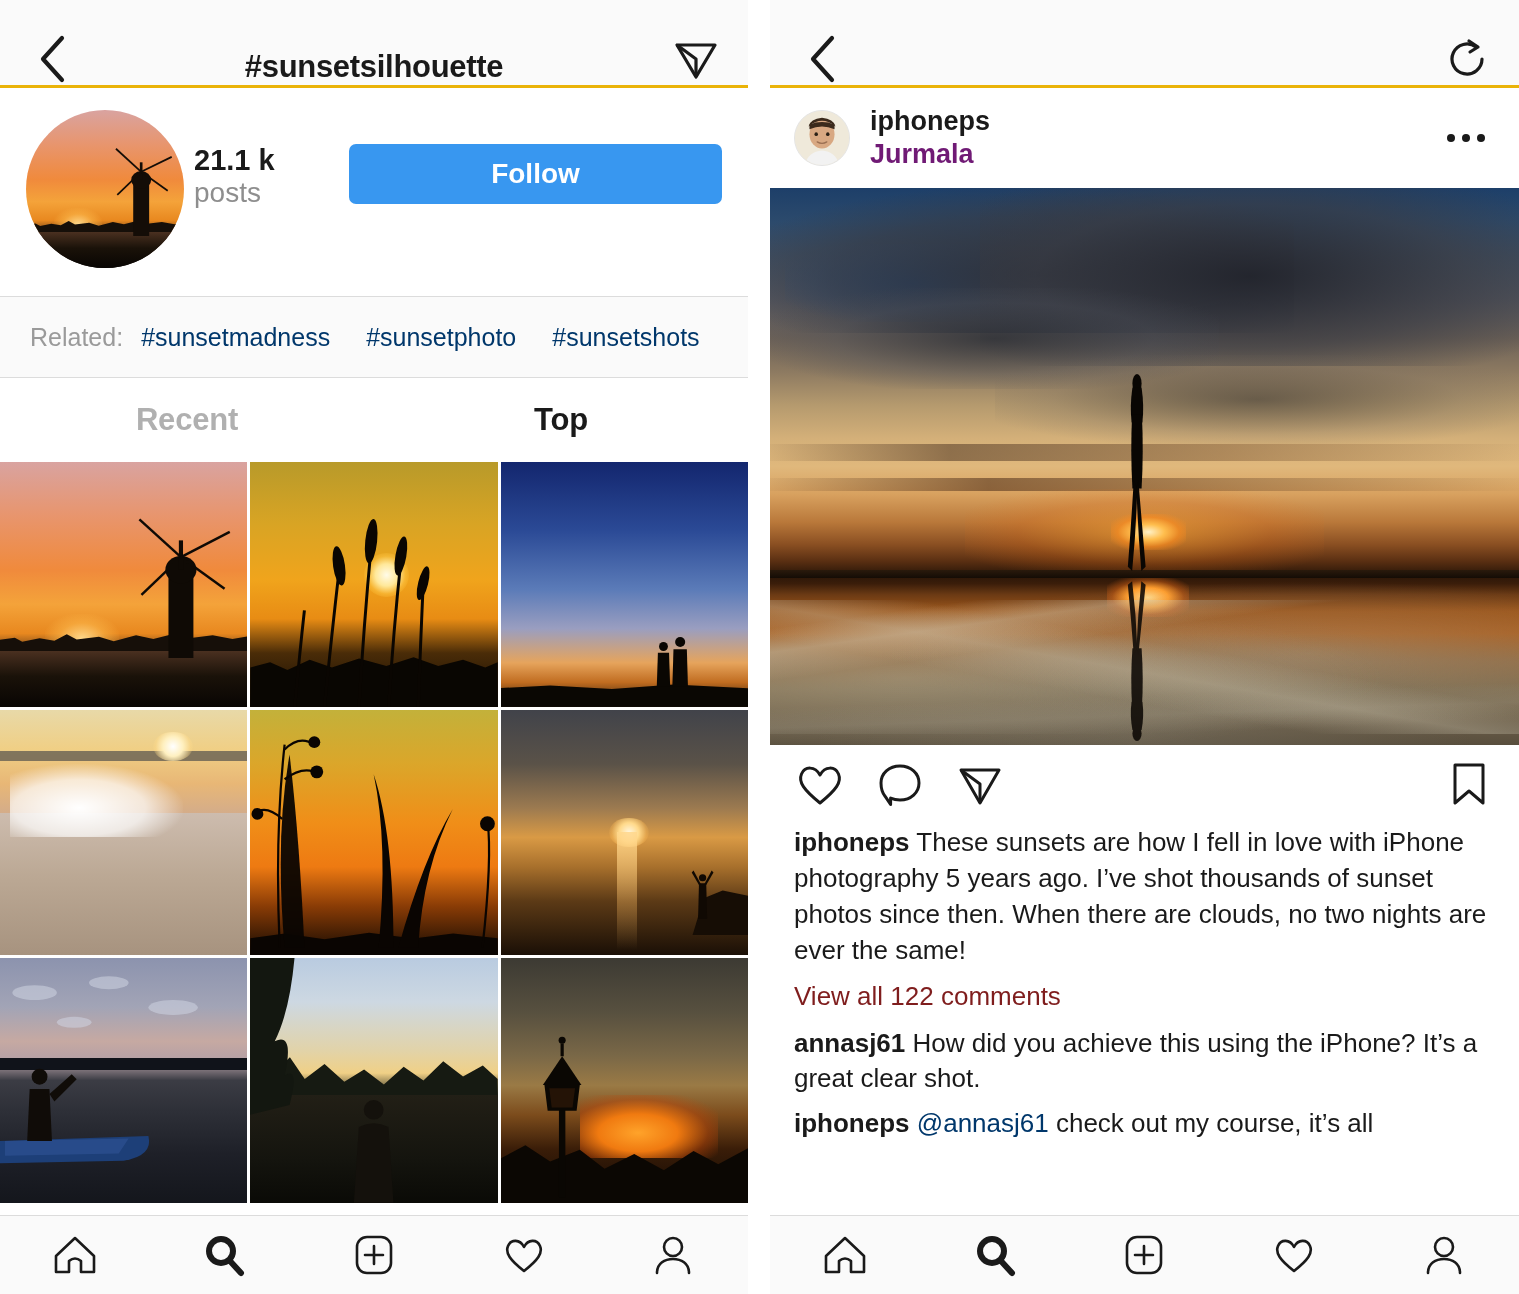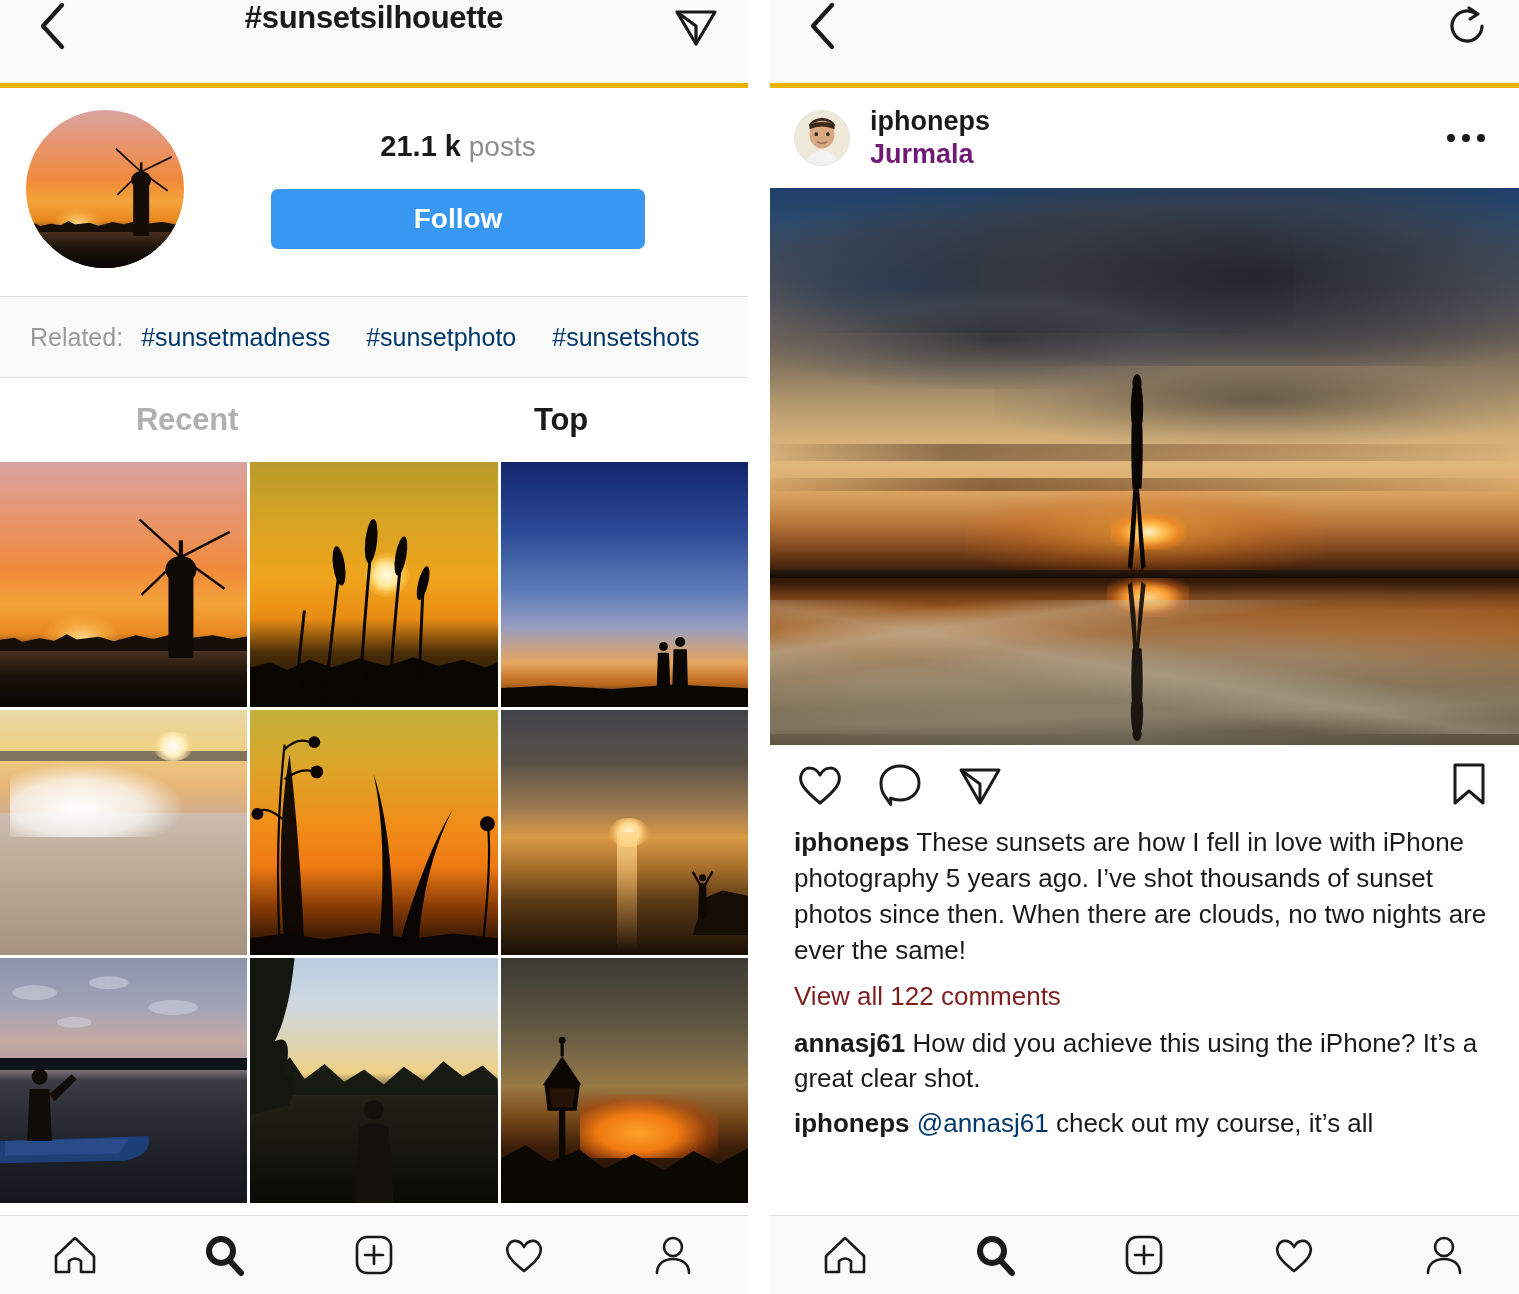--- a/index.html
+++ b/index.html
@@ -5,33 +5,33 @@
   * { margin:0; padding:0; box-sizing:border-box; }
   html,body { width:1519px; height:1294px; background:#ffffff;
     font-family:"Liberation Sans", sans-serif; -webkit-font-smoothing:antialiased; }
   .screens { display:flex; width:1519px; height:1294px; background:#fff; }
   .panel { position:relative; height:1294px; background:#fff; overflow:hidden; display:flex; flex-direction:column; }
   .panel-left { width:748px; }
   .gap { width:22px; background:#fff; height:1294px; flex:0 0 22px; }
   .panel-right { width:749px; }
 
   
-  .navbar { height:88px; flex:0 0 88px; background:#fafafa; border-bottom:5px solid #eab308;
-    display:flex; align-items:flex-start; padding:0 26px; position:relative; }
+  .navbar { height:88px; flex:0 0 88px; background:#fafafa; border-bottom:3px solid #eab308;
+    display:flex; align-items:flex-end; padding:0 26px; position:relative; }
   .nav-title { position:absolute; left:0; right:0; text-align:center; font-size:31px;
     font-weight:bold; color:#1a1a1a; letter-spacing:-0.3px; pointer-events:none; }
   .nav-btn { width:52px; height:52px; display:flex; align-items:center; justify-content:center;
     position:relative; z-index:2; }
   .nav-right { margin-left:auto; }
 
   
   .tag-header { display:flex; align-items:center; padding:22px 26px 28px 26px; background:#fff; }
   .tag-avatar { width:158px; height:158px; border-radius:50%; overflow:hidden; flex:0 0 158px;
     position:relative; }
-  .tag-stats { flex:1; display:flex; flex-direction:column; align-items:center; padding-left:10px; }
+  .tag-stats { flex:1; display:flex; flex-direction:row; padding-left:10px; }
   .posts-line { font-size:28px; color:#8e8e8e; margin-bottom:26px; }
   .posts-line b { color:#1a1a1a; font-weight:bold; font-size:29px; }
   .follow-btn { width:374px; height:60px; background:#3897f0; border-radius:7px; color:#fff;
     font-size:28px; font-weight:bold; display:flex; align-items:center; justify-content:center;
     border:none; font-family:inherit; }
 
   
   .related-row { background:#fafafa; border-top:1px solid #dcdcdc; border-bottom:1px solid #dcdcdc;
     height:82px; display:flex; align-items:center; padding:0 30px; gap:0; }
   .related-label { font-size:25px; color:#9a9a9a; margin-right:18px; }

